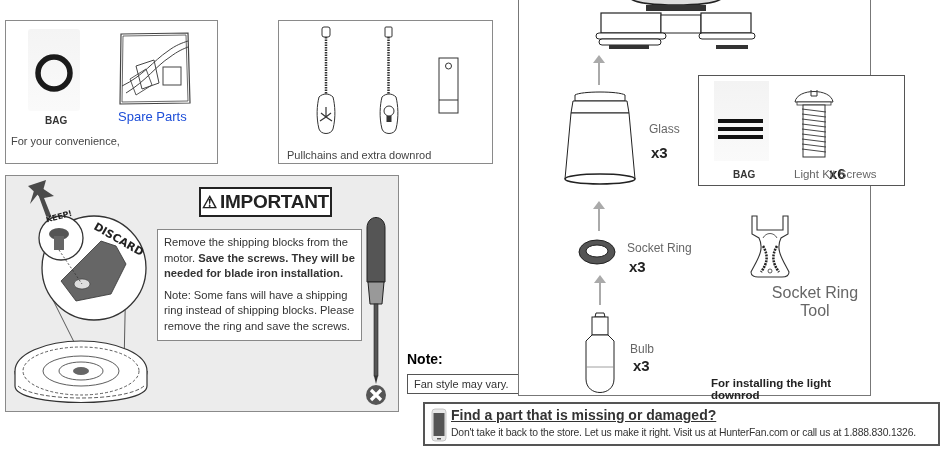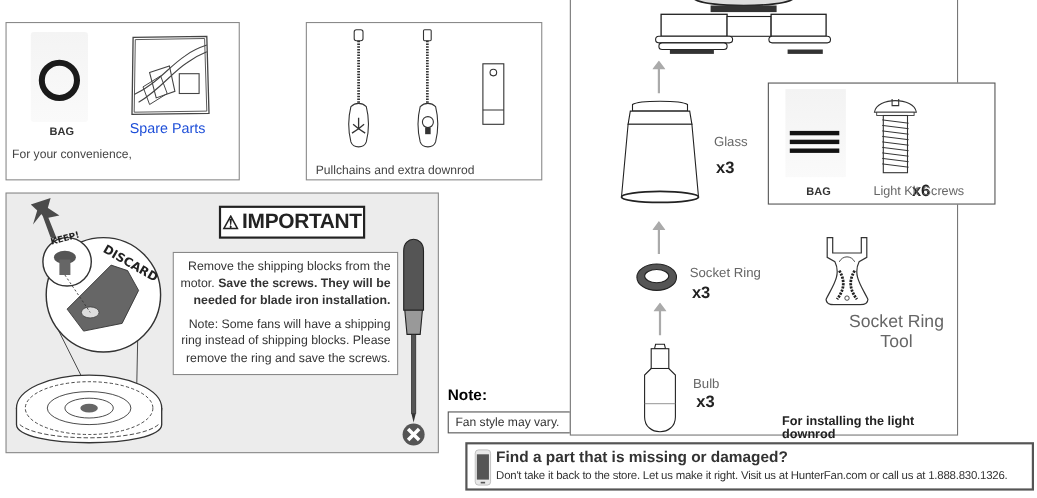--- a/index.html
+++ b/index.html
@@ -19,33 +19,33 @@
 
   
   #important-panel { left: 5px; top: 175px; width: 394px; height: 237px; background: #ececec; border: 1.5px solid #8a8a8a; box-sizing: border-box; }
   #important-badge {
     left: 199px; top: 187px; width: 133px; height: 30px; border: 2.5px solid #222; background: #fff; box-sizing: border-box;
     display: flex; align-items: center; justify-content: center; gap: 3px;
     font-weight: bold; font-size: 19px; color: #222; letter-spacing: -0.3px;
   }
   #instructions {
     left: 157px; top: 229px; width: 205px; height: 112px; background: #fff; border: 1px solid #888; box-sizing: border-box;
-    padding: 5px 6px; font-size: 11.2px; line-height: 15.5px; color: #333; text-align: right;
+    padding: 5px 6px; font-size: 11.2px; line-height: 15.5px; color: #333;
   }
   #instructions p { margin: 0 0 6px 0; }
 
   
   #light-panel { left: 518px; top: -2px; width: 353px; height: 398px; border: 1.5px solid #777; box-sizing: border-box; background: #fff; }
   #bag-screws-box { left: 698px; top: 75px; width: 207px; height: 111px; border: 1.5px solid #555; background: #fff; box-sizing: border-box; }
 
   #note-title { left: 407px; top: 351px; font-weight: bold; font-size: 14px; color: #000000; }
   #note-box { left: 407px; top: 374px; width: 112px; height: 20px; border: 1px solid #555; box-sizing: border-box; font-size: 11px; padding: 3px 0 0 6px; color: #333; background:#fff; }
 
   #help-bar { left: 423px; top: 402px; width: 517px; height: 44px; border: 2px solid #555; box-sizing: border-box; background: #fff; }
-  #help-title { left: 451px; top: 407px; font-size: 14px; font-weight: bold; color: #333; }
+  #help-title { left: 451px; top: 407px; font-size: 14px; font-weight: bold; color: #333; text-decoration: underline; }
   #help-text { left: 451px; top: 427px; font-size: 10.4px; color: #333; letter-spacing: -0.2px; }
 </style>
 </head>
 <body>
 
 <div class="box" style="left:5px; top:20px; width:213px; height:144px;">
 
   <div class="abs" style="left:22px; top:8px; width:52px; height:82px; background:linear-gradient(#f4f4f4,#fafafa); border-radius:3px;">
     <svg width="52" height="82">
         <circle cx="26" cy="44" r="16" fill="none" stroke="#1a1a1a" stroke-width="5.5"></circle>

